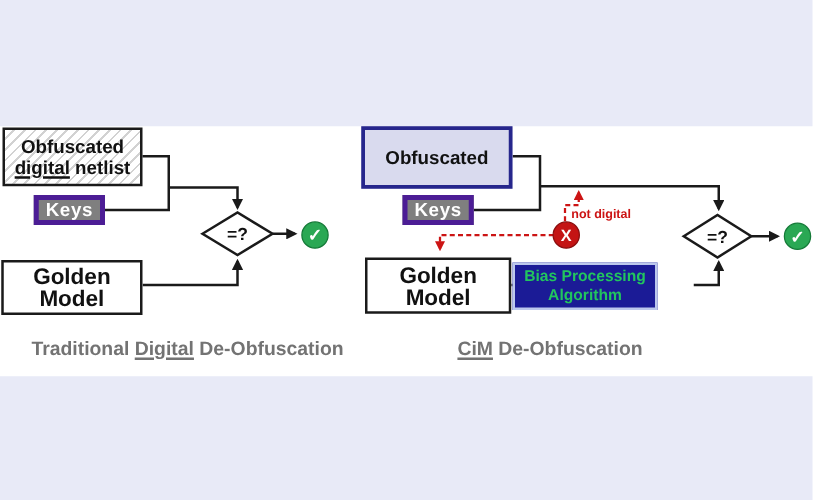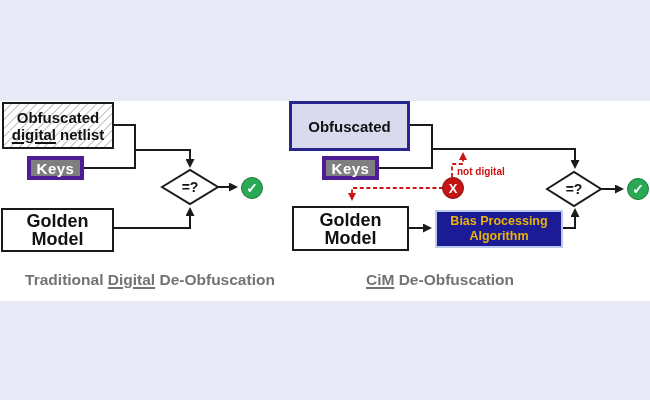--- a/index.html
+++ b/index.html
@@ -40,22 +40,22 @@
     border:4px solid #4c1d95; letter-spacing:0.5px;
   }
   #keys-left  { left:27px;  top:156px; width:57px; height:24px; }
   #keys-right { left:322px; top:156px; width:57px; height:24px; }
 
   .golden { font-size:18px; line-height:18px; border:2px solid var(--line); background:#ffffff; }
   #golden-left  { left:1px;   top:208px; width:113px; height:44px; }
   #golden-right { left:292px; top:206px; width:117px; height:45px; }
 
   #bias-box {
-    left:435px; top:210px; width:128px; height:38px;
-    background:var(--bias_bg); color:#eab308; font-size:12.5px; line-height:15px;
+    left:410px; top:210px; width:116px; height:38px;
+    background:var(--bias_bg); color:#22c55e; font-size:12.5px; line-height:15px;
     border:2px solid var(--bias_border);
   }
 
   .decision-label {
     position:absolute; z-index:3; width:40px; text-align:center;
     font-weight:bold; font-size:14px; color:#111;
   }
   #decision-left-label  { left:170px; top:179px; }
   #decision-right-label { left:554px; top:181px; }
 

